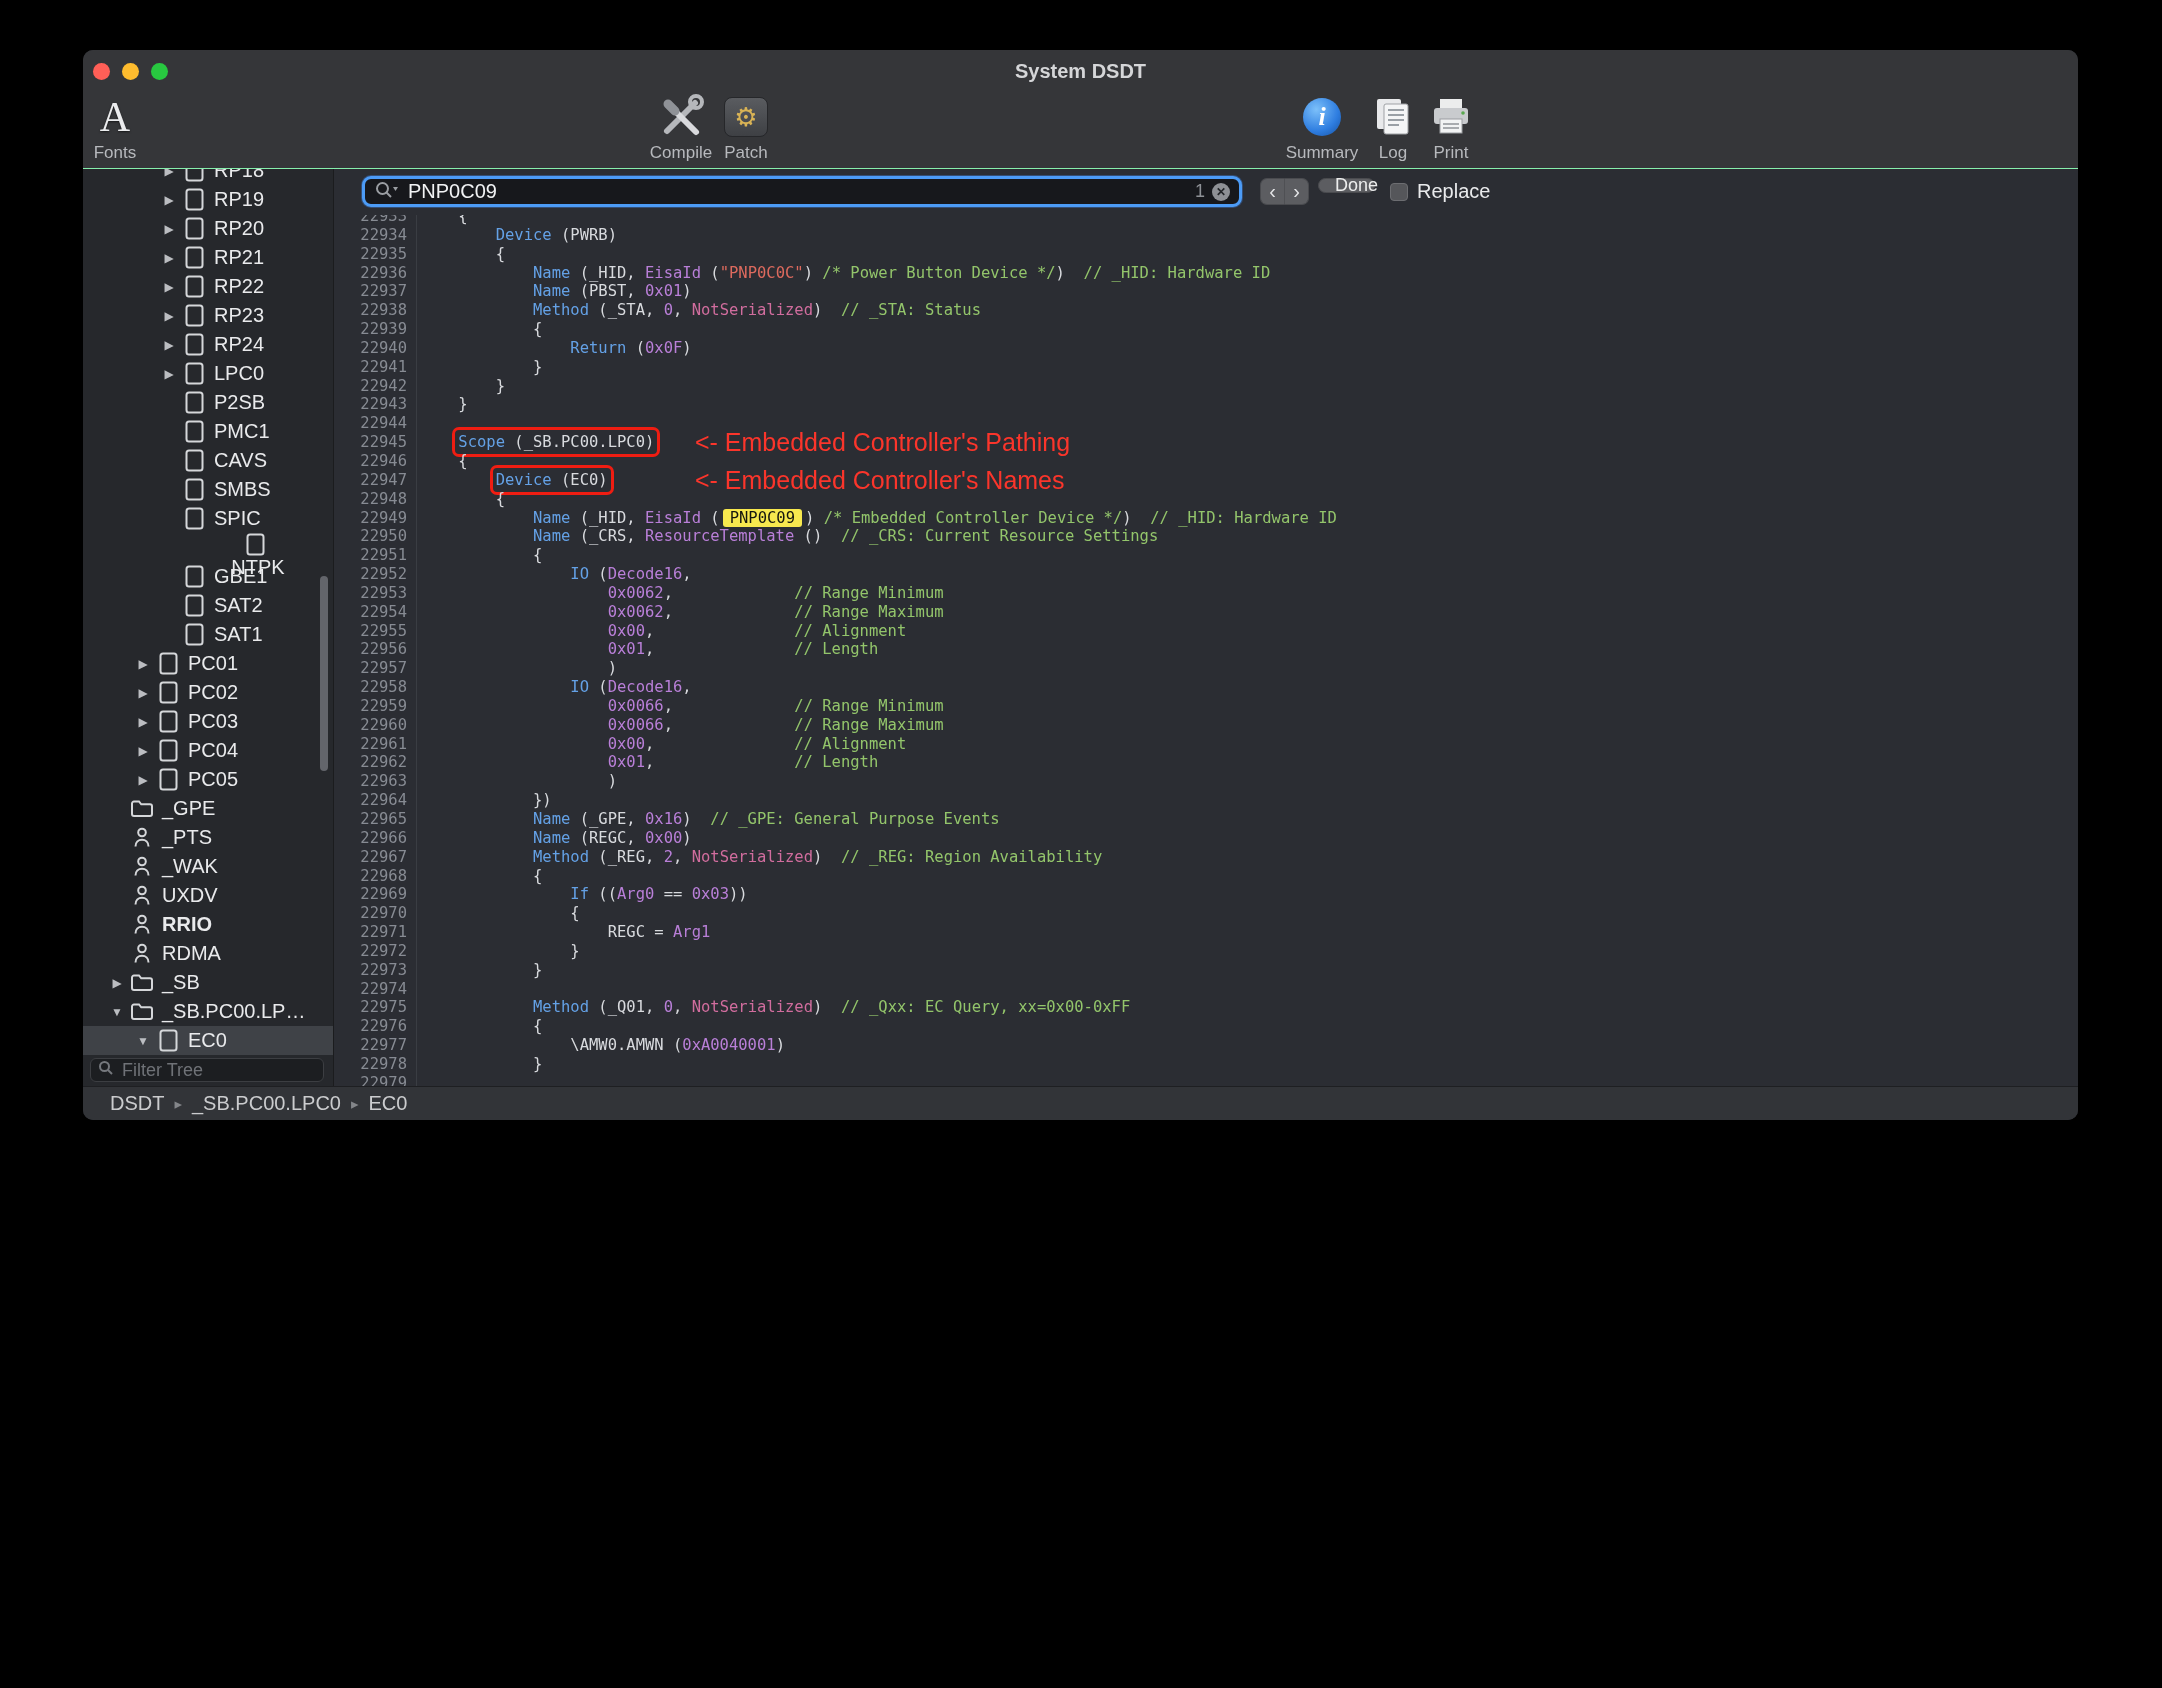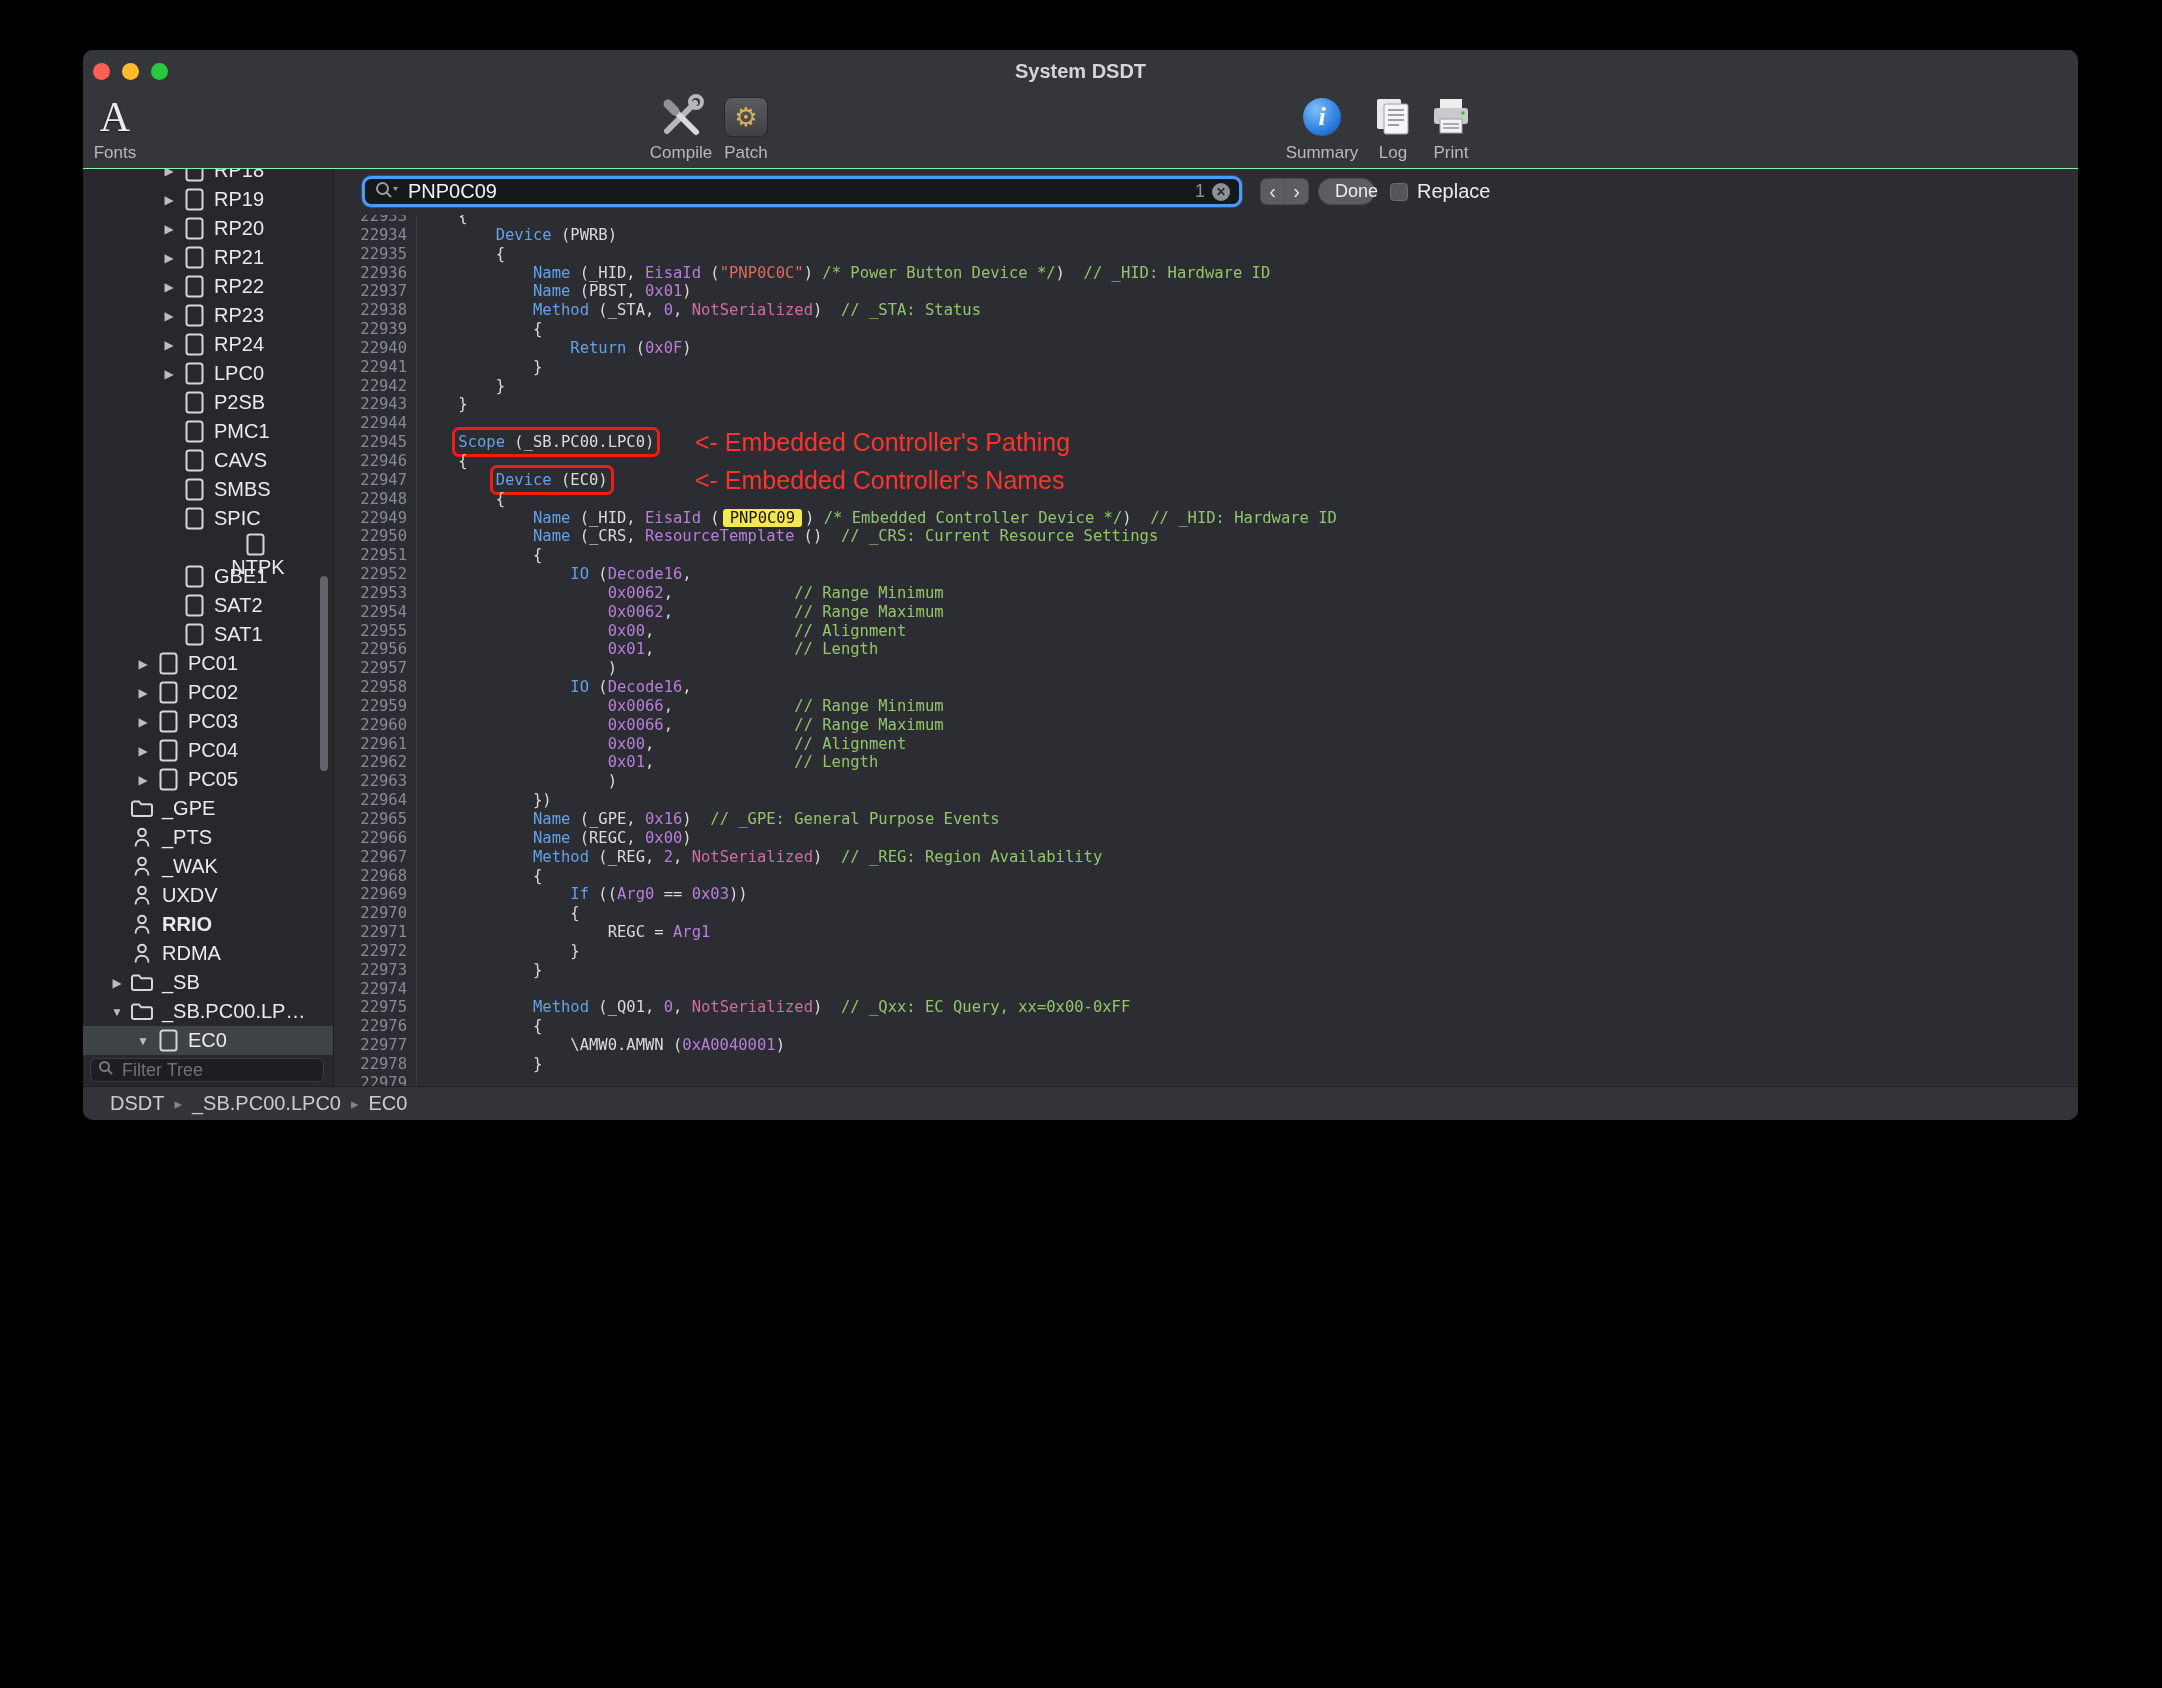--- a/index.html
+++ b/index.html
@@ -50,21 +50,21 @@
                display:flex;align-items:center;padding:0 9px;gap:7px;}
   .searchfield input{flex:1;background:transparent;border:none;outline:none;color:#f1f2f4;font-size:20px;font-family:"Liberation Sans",sans-serif;min-width:0;}
   .match-count{color:#8e9196;font-size:18px;flex:none;}
   .clear-btn{flex:none;width:18px;height:18px;border-radius:50%;background:#8e9095;color:#232529;font-size:12px;
              line-height:18px;text-align:center;font-weight:700;cursor:default;}
   .navseg{position:absolute;left:926px;top:9px;height:27px;display:flex;}
   .navbtn{width:23px;background:#5c5d61;color:#e5e6e8;font-size:20px;display:flex;align-items:center;justify-content:center;
           border-top:1px solid #4a4b4f;border-bottom:1px solid #4a4b4f;}
   .navbtn.prev{border-left:1px solid #4a4b4f;border-right:1px solid #4f5054;border-radius:7px 0 0 7px;}
   .navbtn.next{border-right:1px solid #4a4b4f;border-radius:0 7px 7px 0;}
-  .donebtn{position:absolute;left:984px;top:9px;width:57px;height:27px;background:#5c5d61;border:1px solid #4a4b4f;
+  .donebtn{position:absolute;left:984px;top:9px;width:57px;height:15px;background:#5c5d61;border:1px solid #4a4b4f;
            box-sizing:border-box;border-radius:13px;color:#eceded;font-size:18px;display:flex;align-items:center;justify-content:center;padding-left:20px;}
   .replwrap{position:absolute;left:1056px;top:9px;height:27px;display:flex;align-items:center;gap:9px;}
   .checkbox{width:18px;height:18px;background:#55565a;border:1px solid #6c6d71;border-radius:4px;box-sizing:border-box;}
   .repllabel{color:#e9eaec;font-size:20px;}
 
   
   .codearea{position:absolute;left:0;top:46px;right:0;bottom:0;overflow:hidden;
             font-family:"DejaVu Sans Mono",monospace;font-size:15.5px;}
   .codelines{margin-top:-8px;}
   .crow{display:flex;height:18.857px;line-height:18.857px;white-space:pre;}

